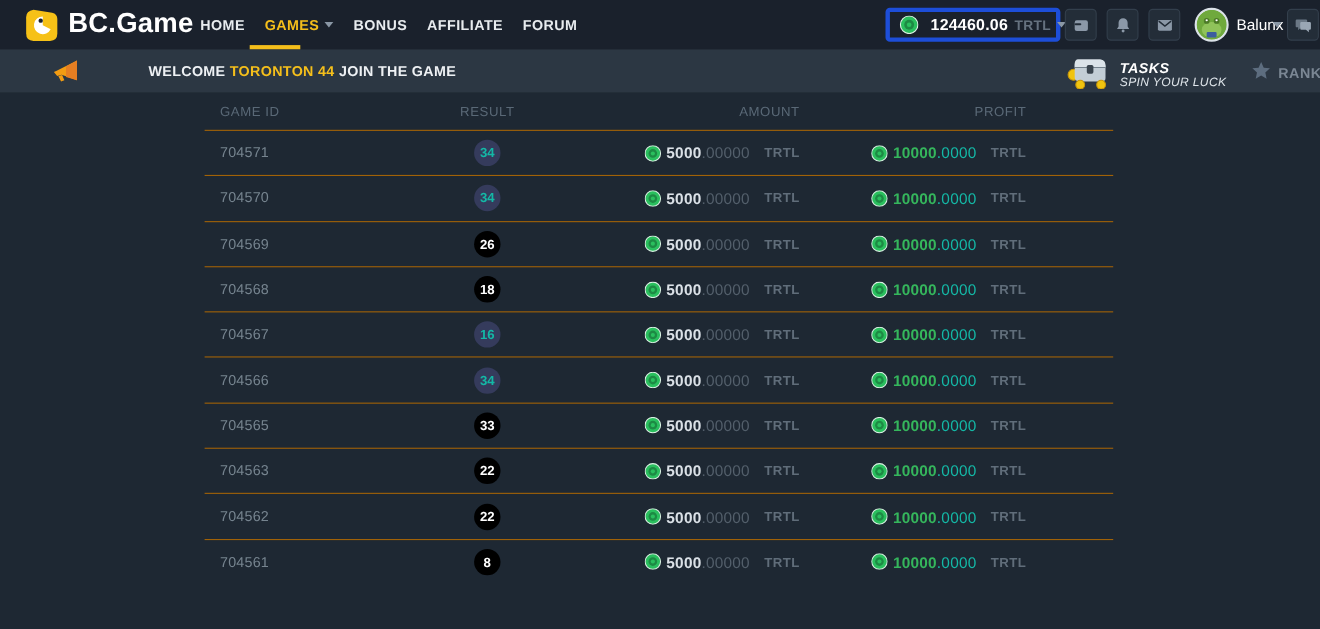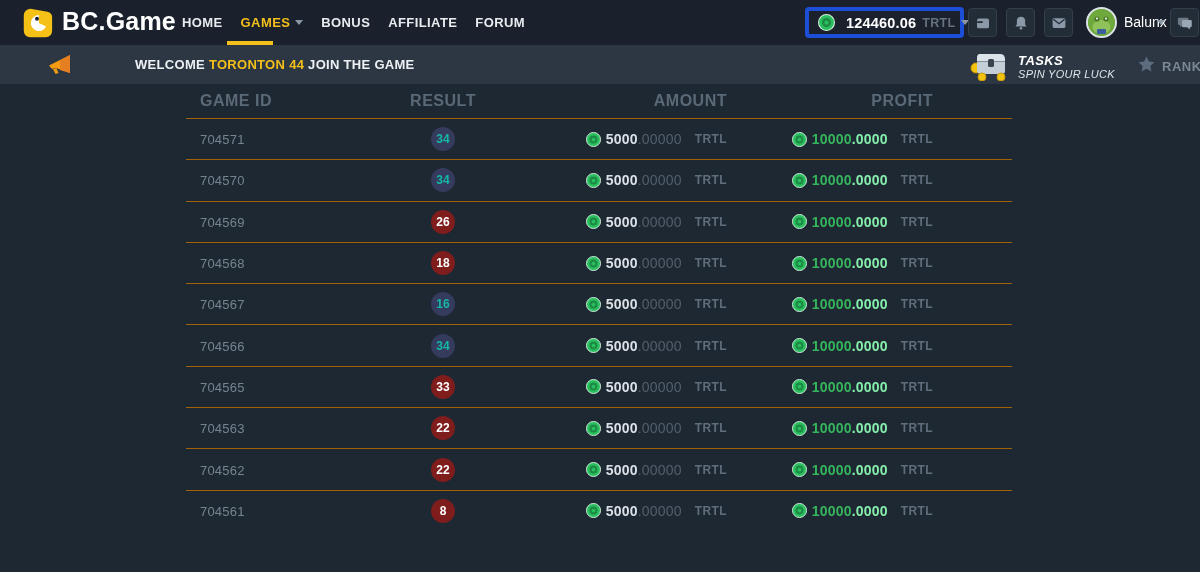--- a/index.html
+++ b/index.html
@@ -63,41 +63,41 @@
   .welcome-text .uname { color:#f5bf1b; }
   .tasks-wrap { position:absolute; left:968px; top:3px; display:flex; align-items:center; gap:8px; cursor:pointer; }
   .tasks-text { font-style:italic; }
   .tasks-title { font-size:13px; font-weight:bold; color:#ffffff; letter-spacing:.4px; }
   .tasks-sub { font-size:11px; color:#dfe5ea; letter-spacing:.3px; }
   .rank-wrap { position:absolute; left:1138px; top:11px; display:flex; align-items:center; gap:7px; cursor:pointer; }
   .rank-label { font-size:13px; font-weight:bold; color:#7b8794; letter-spacing:.5px; }
   
   .table { position:absolute; left:186px; top:84px; width:826px; }
   .thead { display:flex; height:34px; align-items:center; }
-  .th { font-size:16px; font-weight:700; color:#5a6977; letter-spacing:.5px; }
+  .th { font-size:12px; font-weight:400; color:#5a6977; letter-spacing:.5px; }
   .trow { display:flex; height:41.3px; align-items:center; border-top:1px solid #a16207; cursor:pointer; }
   .c1 { width:197px; padding-left:14px; }
   .c2 { width:120px; display:flex; justify-content:center; }
   .c3 { width:224px; display:flex; justify-content:flex-end; align-items:center; }
   .c4 { width:206px; display:flex; justify-content:flex-end; align-items:center; }
   .th.c2-h { width:120px; text-align:center; }
   .gid { font-size:13px; color:#76848f; letter-spacing:.2px; }
   .badge {
     min-width:24px; height:24px; padding:0 4px; border-radius:50%;
     display:flex; align-items:center; justify-content:center;
     font-size:12px; font-weight:bold;
   }
   .badge.blue { background:#353b5c; color:#14b8a6; }
-  .badge.red  { background:#7f1d1d; color:#ffffff; }
+  .badge.red  { background:#000000; color:#ffffff; }
   .coin { display:flex; margin-right:5px; }
   .num { font-size:14px; letter-spacing:.2px; white-space:nowrap; }
   .int-amt { color:#dbe1e7; font-weight:600;margin-top:12px; }
   .dec-amt { color:#535f6b; }
   .int-pft { color:#35b65c; font-weight:600; }
-  .dec-pft { color:#86efac;font-weight:bold; }
+  .dec-pft { color:#14b8a6; }
   .cur { font-size:12px; color:#606d7a; font-weight:600; letter-spacing:.4px; margin-left:13px; }
 </style>
 </head>
 <body>
 
 <div class="topbar">
   <div class="logo-wrap">
     <svg width="34" height="34" viewBox="0 0 36 36">
       <path d="M11 3 L29 6 Q34 7.2 34 12 V26 Q34 33 27 33 H11 Q4 33 4 26 V10 Q4 4.2 11 3 Z" fill="#f6c117"></path>
       <path d="M20 9.5 a8.5 8.5 0 1 0 7.6 12.3 L20 18 Z" fill="#ffffff"></path>

